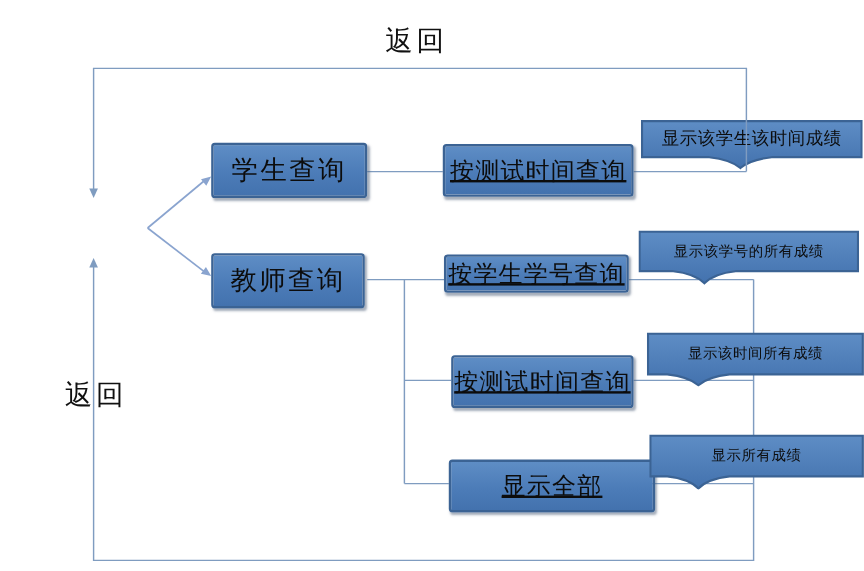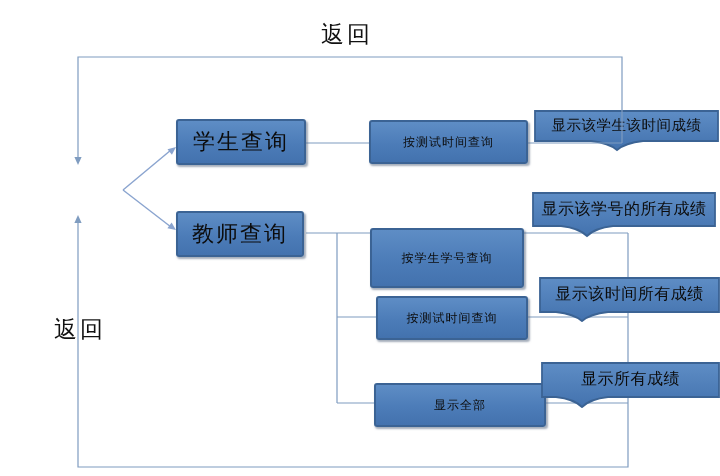--- a/index.html
+++ b/index.html
@@ -14,30 +14,30 @@
   
   .node {
     position:absolute; box-sizing:border-box;
     background:linear-gradient(180deg,#5e8dc5 0%,#4c7cb8 55%,#4372ae 100%);
     border:2px solid #3b6394; border-radius:3px;
     box-shadow:1.5px 2px 2px rgba(90,105,130,.55);
     display:flex; align-items:center; justify-content:center;
     text-align:right; color:#0c0c0c; z-index:3;
   }
   .node.big  { font-size:22px; letter-spacing:2px; }
-  .node.mid  { font-size:12px; letter-spacing:1px; }
+  .node.mid  { font-size:20px; letter-spacing:1px;text-decoration:underline; }
 
   
   .callout { position:absolute; z-index:3; }
-  .callout.under { z-index:1;margin-top:10px; }          
+  .callout.under { z-index:1; }          
   .callout svg { position:absolute; left:0; top:0; }
   .callout .txt {
     position:absolute; left:0; right:0; top:0;
     display:flex; align-items:center; justify-content:center;
-    font-size:16px; letter-spacing:0.5px; color:#0c0c0c;
+    font-size:12px; letter-spacing:0.5px; color:#0c0c0c;
   }
 
   
   .wires { position:absolute; left:0; top:0; z-index:2; }
 
   
   .lbl {
     position:absolute; z-index:4; font-size:23px; letter-spacing:3px; color:#111;
     white-space:nowrap;
   }
@@ -83,21 +83,21 @@
   </div>
 
   <div class="node big" style="left:176px; top:211px; width:128px; height:46px;">
     <span>教师查询</span>
   </div>
 
   <div class="node mid" style="left:369px; top:120px; width:159px; height:44px;">
     <span>按测试时间查询</span>
   </div>
 
-  <div class="node mid" style="left:370px; top:228px; width:154px; height:60px;">
+  <div class="node mid" style="left:370px; top:212px; width:154px; height:32px;">
     <span>按学生学号查询</span>
   </div>
 
   <div class="node mid" style="left:376px; top:296px; width:152px; height:44px;">
     <span>按测试时间查询</span>
   </div>
 
   <div class="node mid" style="left:374px; top:383px; width:172px; height:44px;">
     <span>显示全部</span>
   </div>

